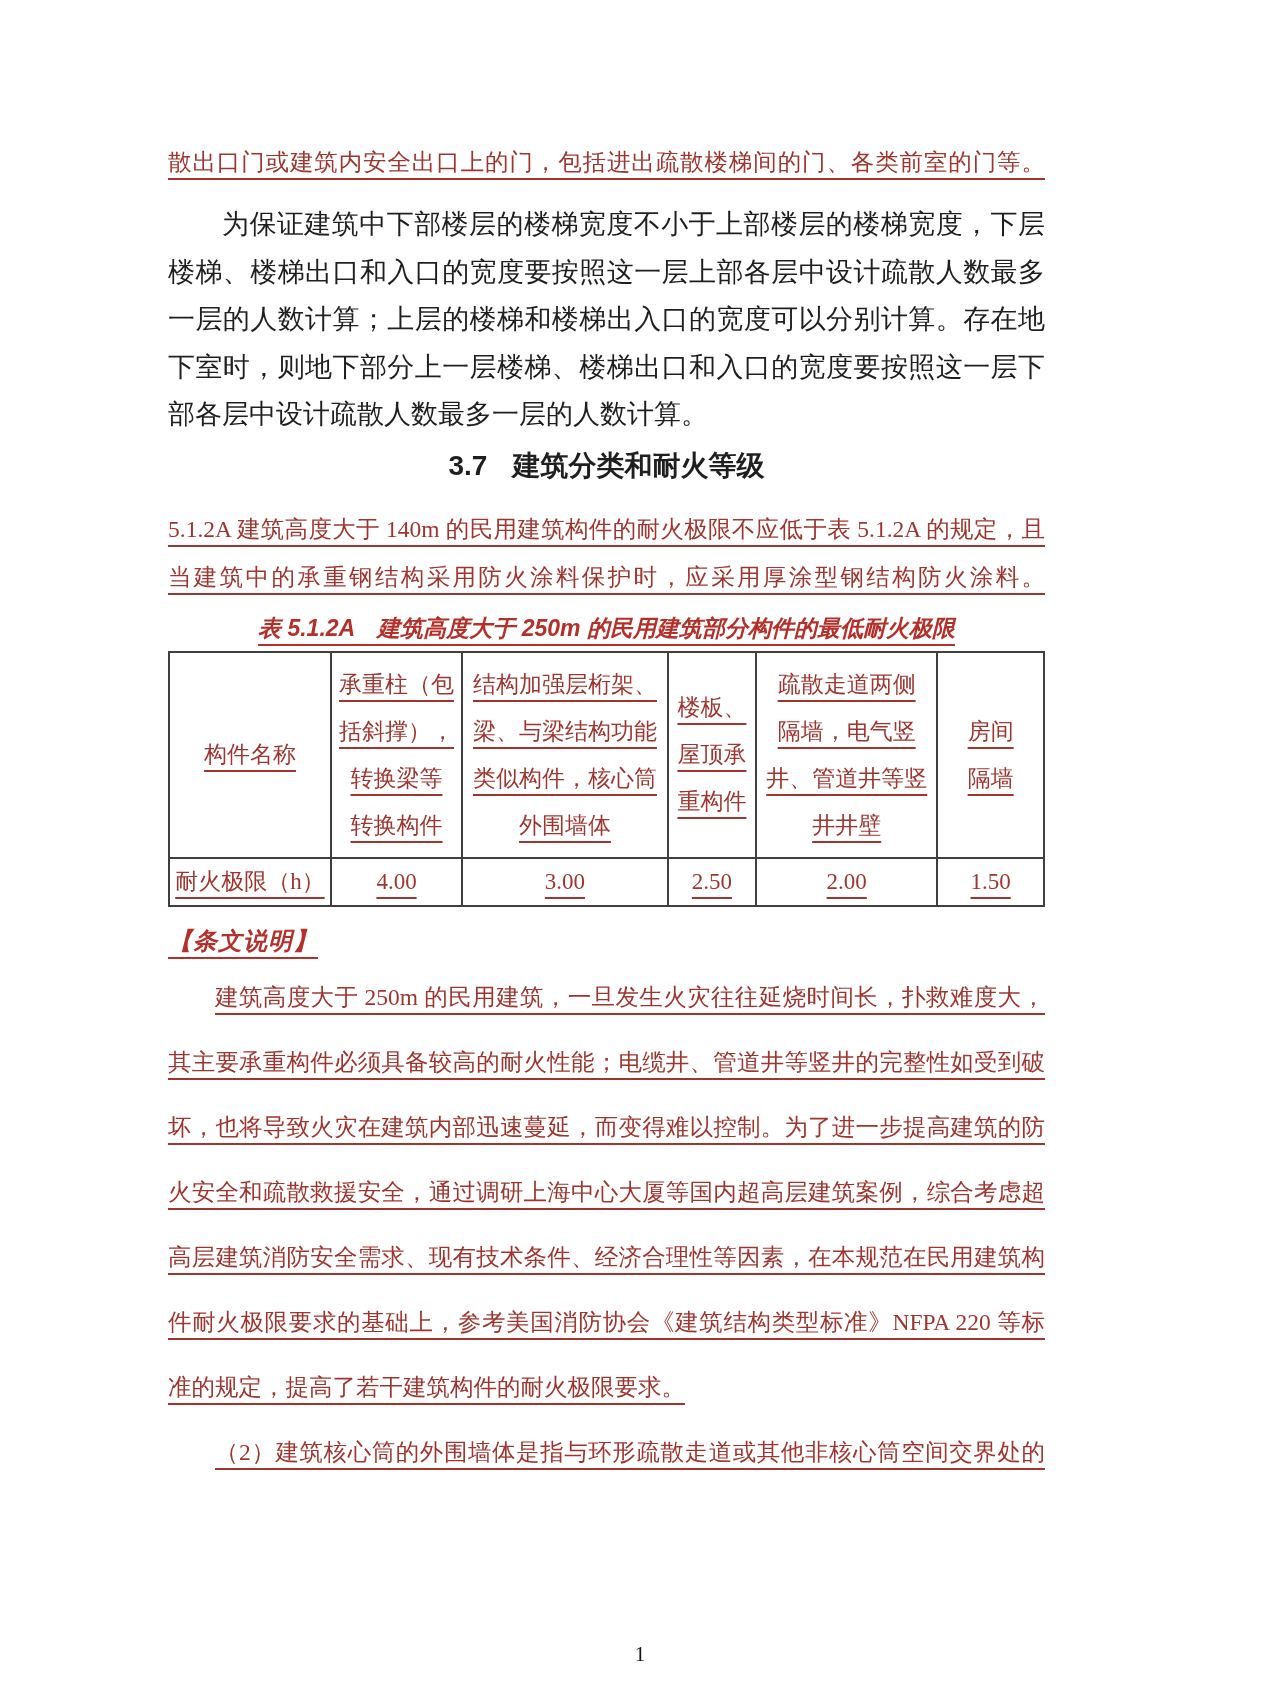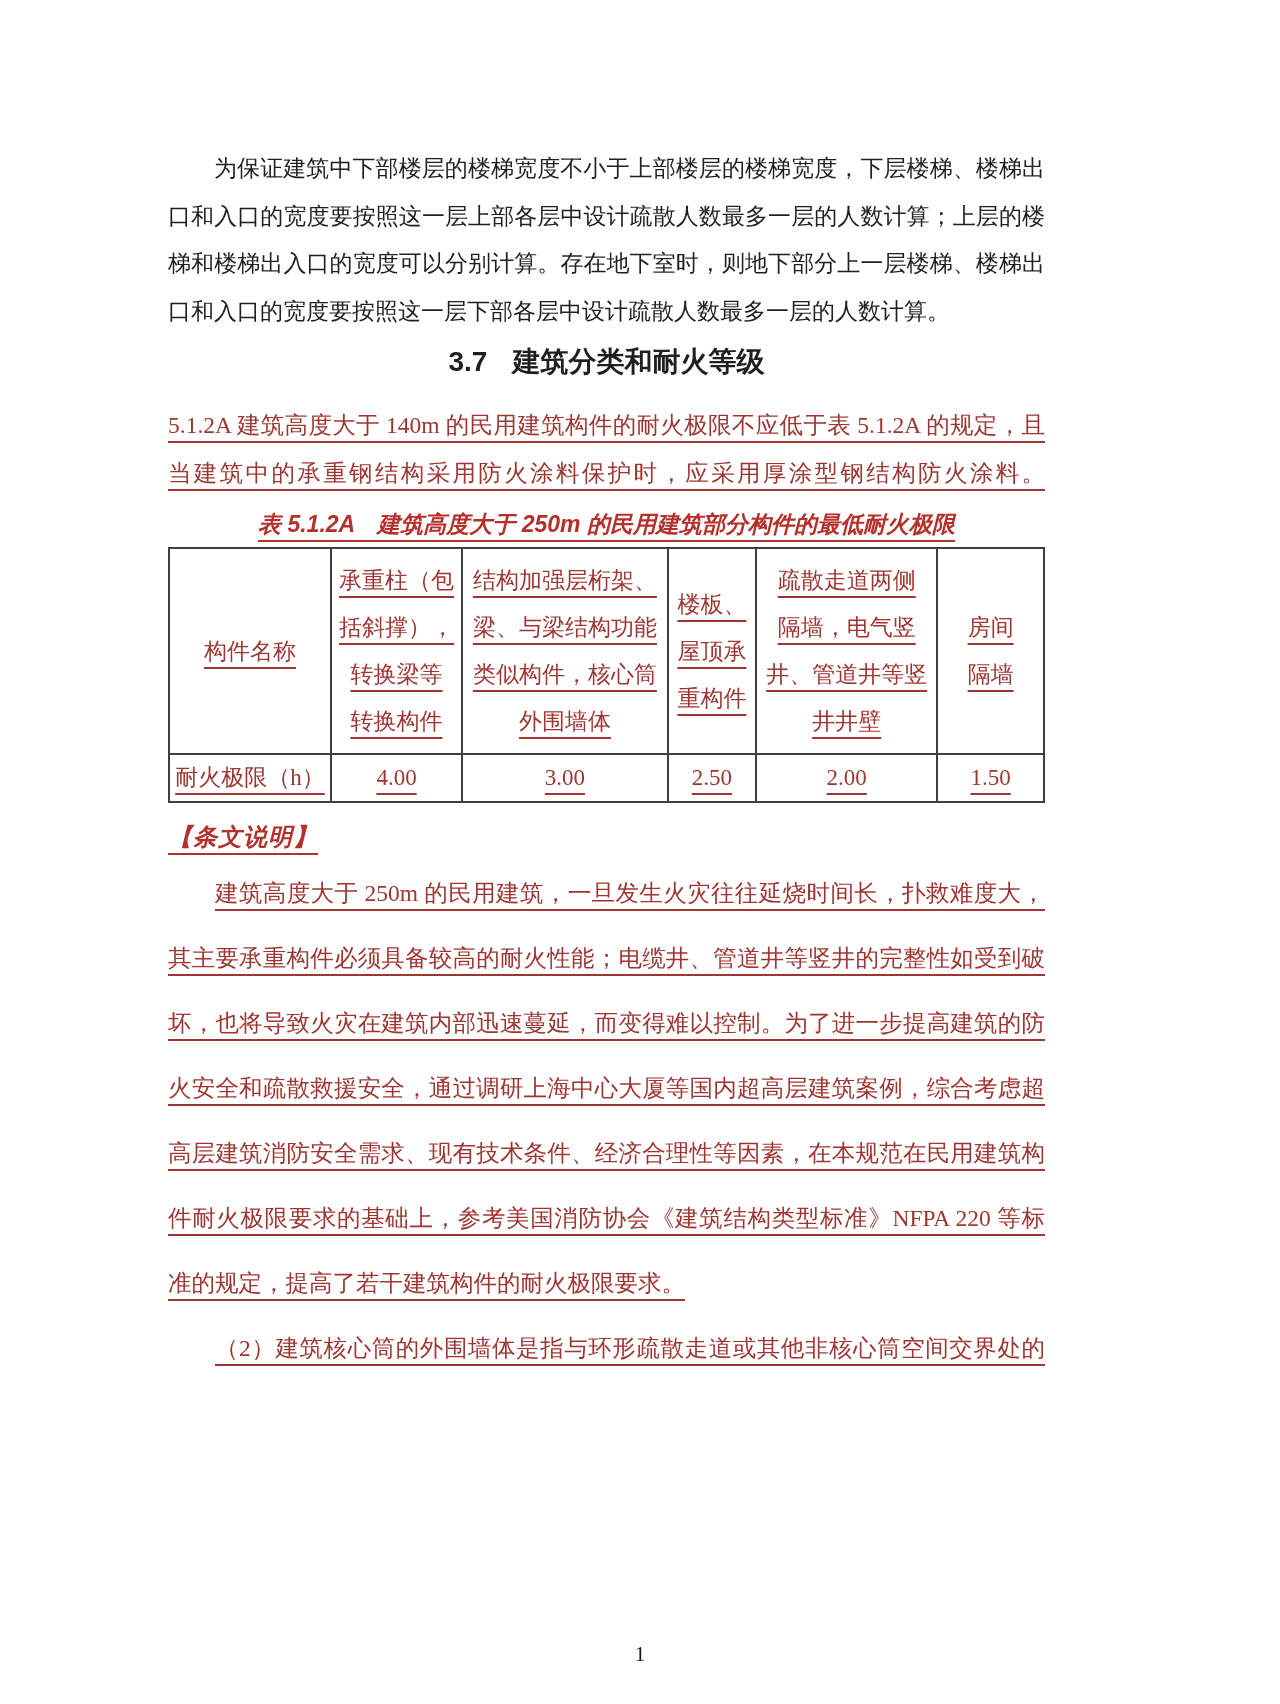--- a/index.html
+++ b/index.html
@@ -37,21 +37,21 @@
     font-style: italic;
   }
   .cont-line {
     font-size: 23.5px;
     line-height: 34px;
     text-align: justify;
     text-align-last: justify;
     margin-bottom: 22px;
   }
   .p-black {
-    font-size: 23px;
+    font-size: 27px;
     line-height: 47.5px;
     text-align: justify;
     text-indent: 2em;
   }
   .h-chapter {
     font-family: "Liberation Sans", "DejaVu Sans", sans-serif;
     font-size: 31px;
     font-weight: bold;
     text-align: center;
     line-height: 50px;
@@ -127,20 +127,21 @@
     font-size: 21px;
     color: #151515;
   }
 </style>
 </head>
 <body>
 
 <div class="page">
   <div class="content">
 
+    <p class="cont-line red">散出口门或建筑内安全出口上的门，包括进出疏散楼梯间的门、各类前室的门等。</p>
 
     <p class="p-black">为保证建筑中下部楼层的楼梯宽度不小于上部楼层的楼梯宽度，下层楼梯、楼梯出口和入口的宽度要按照这一层上部各层中设计疏散人数最多一层的人数计算；上层的楼梯和楼梯出入口的宽度可以分别计算。存在地下室时，则地下部分上一层楼梯、楼梯出口和入口的宽度要按照这一层下部各层中设计疏散人数最多一层的人数计算。</p>
 
 
     <div class="h-section">
       <span class="h-num">3.7</span><span>建筑分类和耐火等级</span>
     </div>
 
     <p class="clause red">5.1.2A 建筑高度大于 140m 的民用建筑构件的耐火极限不应低于表 5.1.2A 的规定，且当建筑中的承重钢结构采用防火涂料保护时，应采用厚涂型钢结构防火涂料。</p>
 

